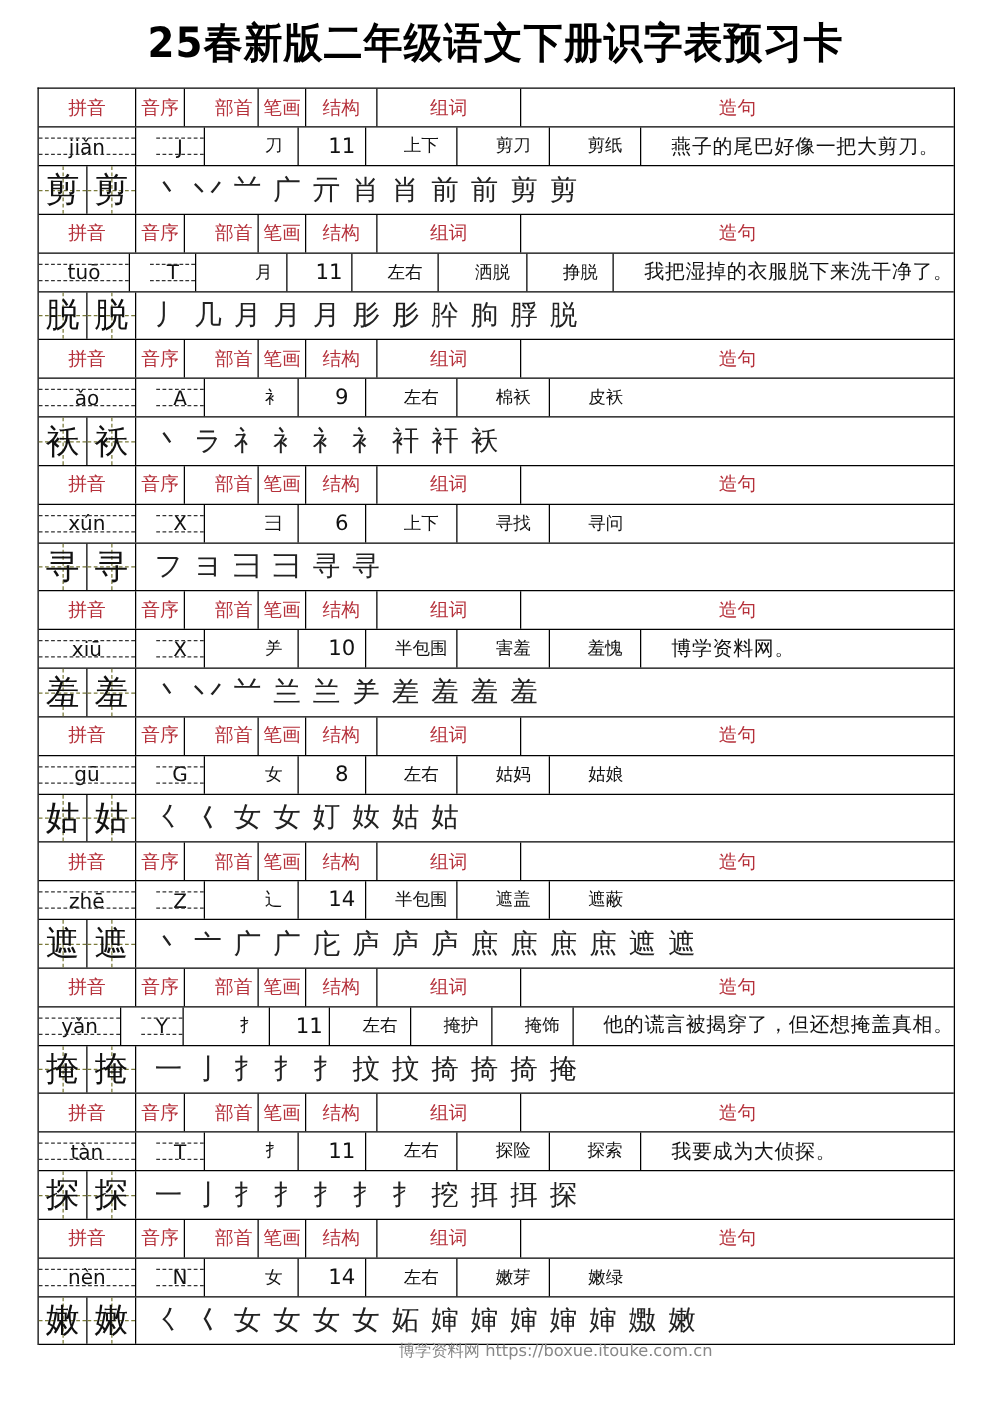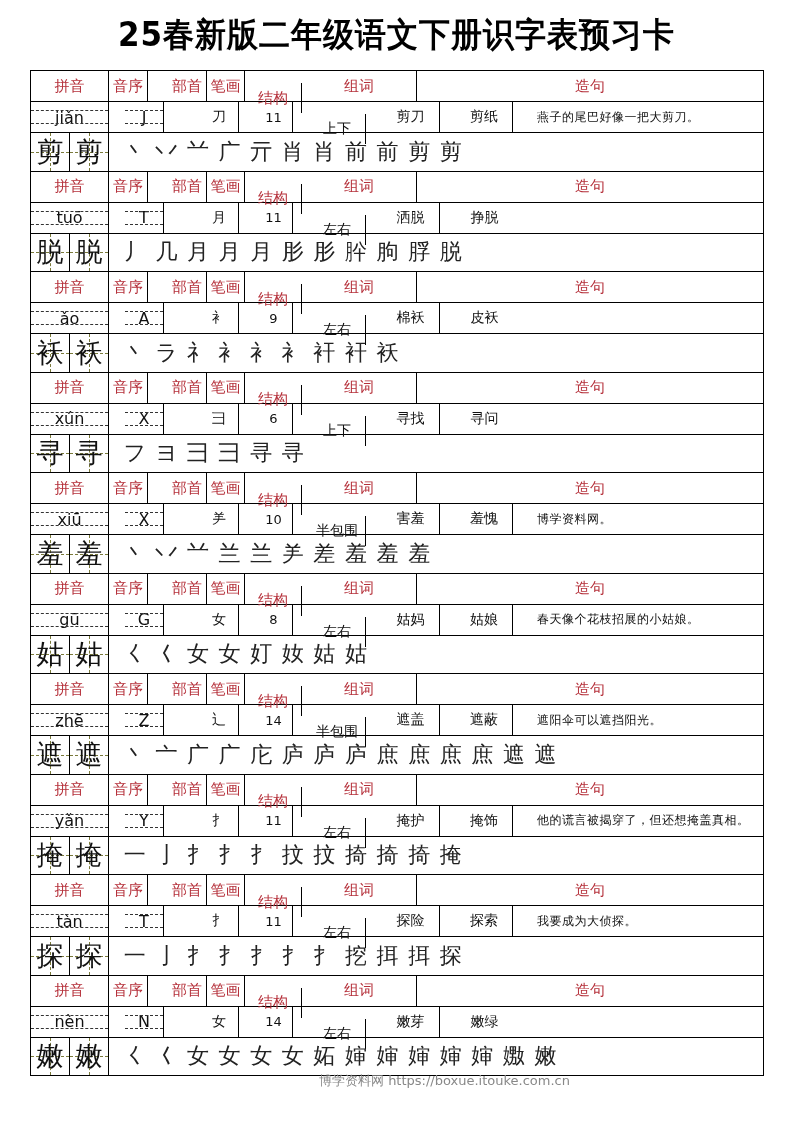--- a/index.html
+++ b/index.html
@@ -13,30 +13,30 @@
   .block { position: relative; width: 732px; height: 100.5px; }
   .row { position: absolute; left: 0; width: 732px; display: flex; border-bottom: 1.2px solid #000; box-sizing: border-box; }
   .row.hdr { top: 0; height: 31px; justify-content: space-between; }
   .row.info { top: 31px; height: 31px; gap: 16px; }
   .row.prac { top: 62px; height: 38.5px; }
   .cell { box-sizing: border-box; border-right: 1.2px solid #000; display: flex; align-items: center; justify-content: center;
           height: 100%; font-size: 14px; position: relative; white-space: nowrap; }
   .cell:last-child { border-right: none; }
   .hdr .cell { color: #b5303a; font-family: "DejaVu Serif", serif; font-size: 15px; }
   .c-py { width: 78px; } .c-yx { width: 39px; } .c-bs { width: 39px; margin-left: 20px; } .c-bh { width: 38px; }
-  .c-jg { width: 57px; margin-top: 12px; } .c-z1 { width: 58px; } .c-z2 { width: 57px; } .c-zj { flex: 1; }
+  .c-jg { width: 57px; } .c-z1 { width: 58px; } .c-z2 { width: 57px; } .c-zj { flex: 1; }
   .hdr .c-z1 { width: 115px; }
   .info .c-py, .info .c-yx { font-family: "DejaVu Sans", sans-serif; font-size: 16px; }
   .info .c-py::before, .info .c-py::after, .info .c-yx::before, .info .c-yx::after {
     content: ""; position: absolute; left: 0; right: 0; border-top: 1px dashed #333; }
   .info .c-py::before, .info .c-yx::before { top: 8px; }
   .info .c-py::after, .info .c-yx::after { bottom: 8px; }
   .info .c-bs, .info .c-jg, .info .c-z1, .info .c-z2 { font-family: "DejaVu Serif", serif; font-size: 14px; }
-  .info .c-bh { font-size: 13px; }
-  .info .c-zj { justify-content: flex-start; padding-left: 8px; font-family: Liberation Serif, serif; font-size: 12px; letter-spacing: 0.5px; text-align: right; }
+  .info .c-bh { font-size: 17px; }
+  .info .c-zj { justify-content: flex-start; padding-left: 8px; font-family: Liberation Serif, serif; font-size: 16px; letter-spacing: 0.5px; text-align: right; }
   .box { width: 39px; font-family: "DejaVu Serif", serif; font-size: 27px; }
   .box::before { content: ""; position: absolute; left: 0; right: 0; top: 50%; border-top: 1px dashed #7a7a3a; }
   .box::after { content: ""; position: absolute; top: 0; bottom: 0; left: 50%; border-left: 1px dashed #7a7a3a; }
   .box span { position: relative; z-index: 1; }
   .strokes { flex: 1; justify-content: flex-start; padding-left: 10px; gap: 0; }
   .stroke { display: inline-block; width: 31.6px; text-align: center; font-family: "DejaVu Serif", serif; font-size: 22px; color: #222; }
   .footer { position: absolute; left: 0; top: 1072px; width: 793px; text-align: center; color: #888; font-size: 13px;
             font-family: "DejaVu Sans", sans-serif; margin-left: 48px; }
 </style>
 </head>
@@ -99,20 +99,21 @@
       <div class="cell c-zj">造句</div>
     </div>
     <div class="row info">
       <div class="cell c-py">tuō</div>
       <div class="cell c-yx">T</div>
       <div class="cell c-bs">月</div>
       <div class="cell c-bh">11</div>
       <div class="cell c-jg">左右</div>
       <div class="cell c-z1">洒脱</div>
       <div class="cell c-z2">挣脱</div>
+      <div class="cell c-zj">我把湿掉的衣服脱下来洗干净了。</div>
     </div>
     <div class="row prac">
       <div class="cell box">
           <span>脱</span>
         </div>
       <div class="cell box">
           <span>脱</span>
         </div>
       <div class="cell strokes">
           <span class="stroke">丿</span>
@@ -260,21 +261,20 @@
       <div class="cell c-zj">造句</div>
     </div>
     <div class="row info">
       <div class="cell c-py">gū</div>
       <div class="cell c-yx">G</div>
       <div class="cell c-bs">女</div>
       <div class="cell c-bh">8</div>
       <div class="cell c-jg">左右</div>
       <div class="cell c-z1">姑妈</div>
       <div class="cell c-z2">姑娘</div>
-      <div class="cell c-zj">春天像个花枝招展的小姑娘。</div>
     </div>
     <div class="row prac">
       <div class="cell box">
           <span>姑</span>
         </div>
       <div class="cell box">
           <span>姑</span>
         </div>
       <div class="cell strokes">
           <span class="stroke">㇛</span>
@@ -300,21 +300,20 @@
       <div class="cell c-zj">造句</div>
     </div>
     <div class="row info">
       <div class="cell c-py">zhē</div>
       <div class="cell c-yx">Z</div>
       <div class="cell c-bs">辶</div>
       <div class="cell c-bh">14</div>
       <div class="cell c-jg">半包围</div>
       <div class="cell c-z1">遮盖</div>
       <div class="cell c-z2">遮蔽</div>
-      <div class="cell c-zj">遮阳伞可以遮挡阳光。</div>
     </div>
     <div class="row prac">
       <div class="cell box">
           <span>遮</span>
         </div>
       <div class="cell box">
           <span>遮</span>
         </div>
       <div class="cell strokes">
           <span class="stroke">丶</span>

